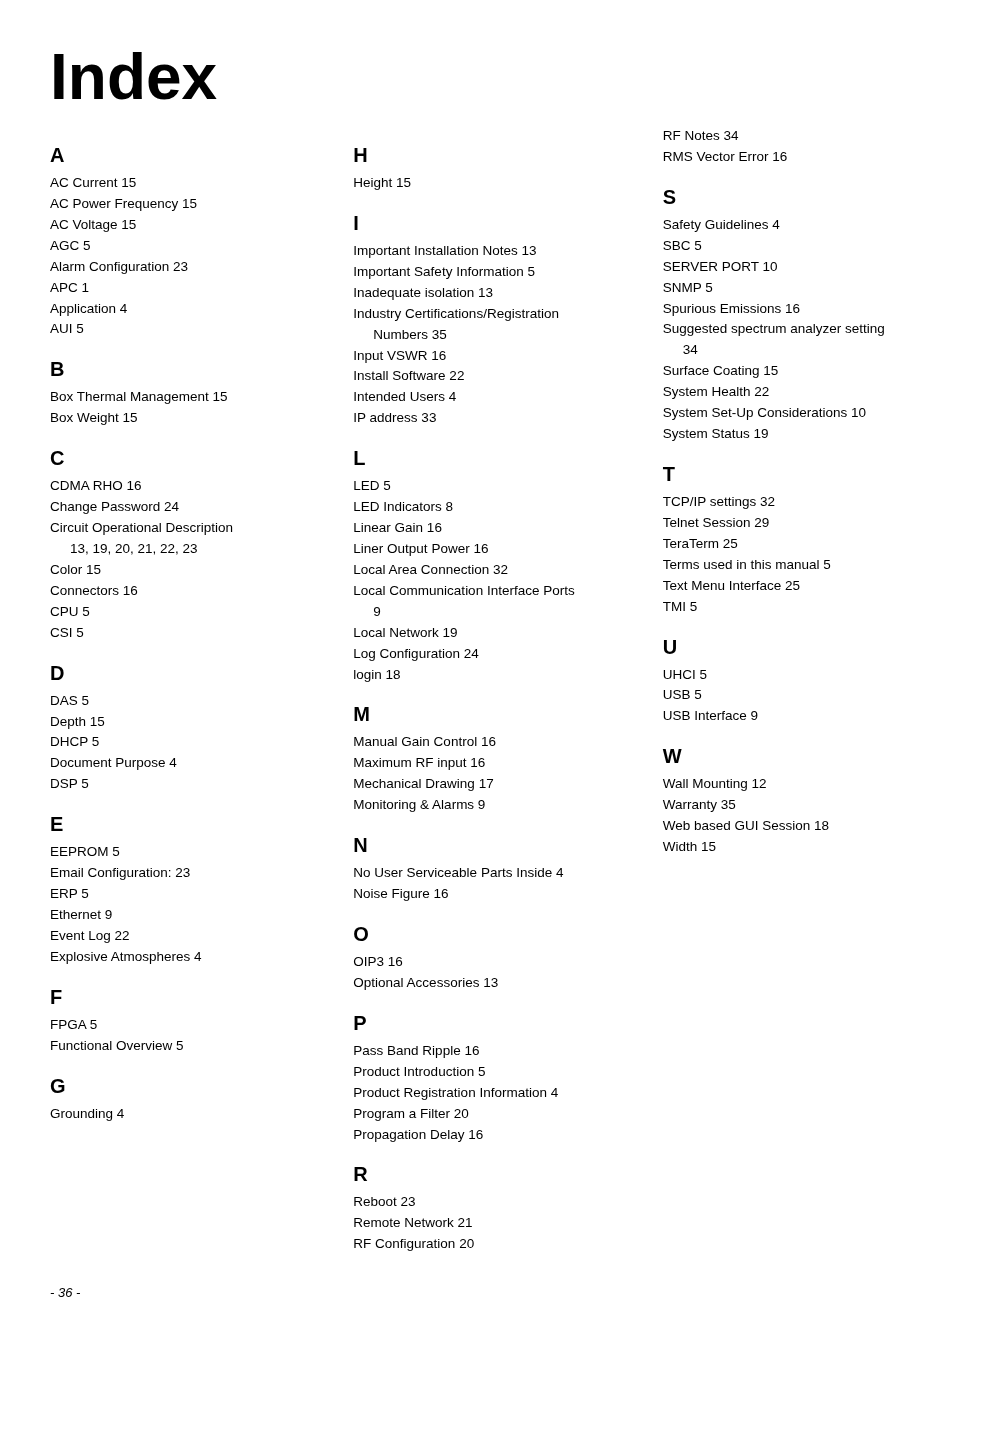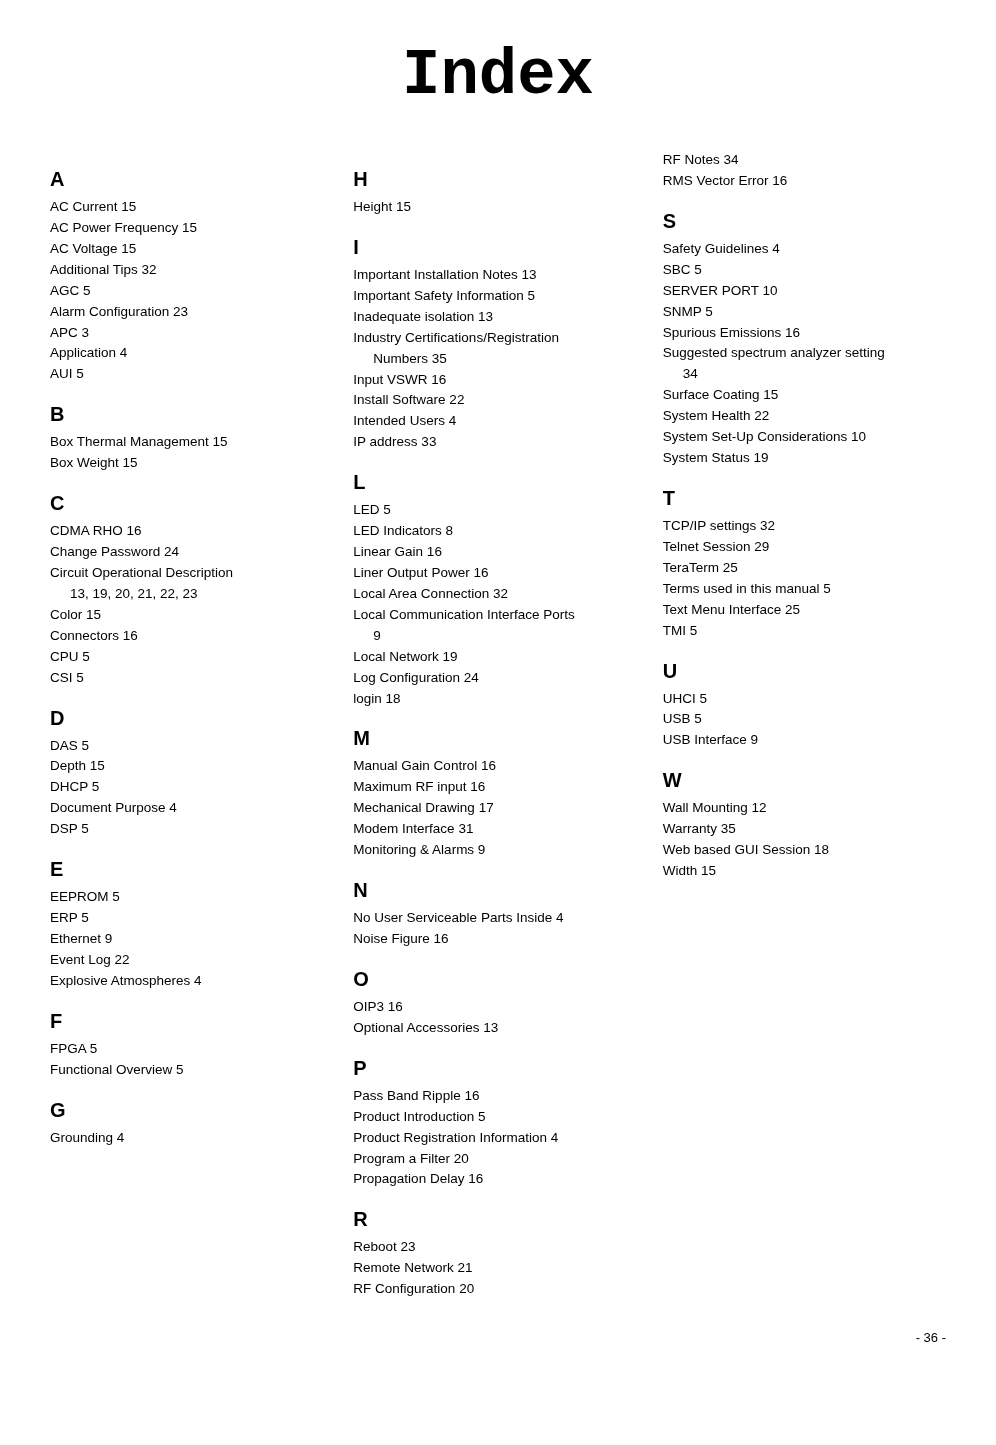--- a/index.html
+++ b/index.html
@@ -14,23 +14,22 @@
     }
     .page {
       width: 996px;
       min-height: 1445px;
       padding: 40px 50px 60px 50px;
       position: relative;
     }
     .page-title {
       font-size: 64px;
       font-weight: bold;
-      font-family: Liberation Mono, monospace;
-      margin-bottom: 38px;
-      text-align: center;
+      font-family: Liberation Sans, sans-serif;
+      margin-bottom: 12px;
     }
     .columns {
       display: flex;
       gap: 0;
       width: 100%;
     }
     .col {
       flex: 1;
       padding-right: 20px;
     }
@@ -47,43 +46,43 @@
     .entry {
       font-size: 13.5px;
       line-height: 1.55;
       font-family: Arial, sans-serif;
     }
     .entry .sub {
       padding-left: 20px;
       display: block;
     }
     .page-footer {
-      text-align: right;
+      text-align: left;
       margin-top: 30px;
       font-size: 13px;
       font-family: Arial, sans-serif;
+      font-style: italic;
     }
   </style>
 </head>
 <body>
 
 <div class="page">
   <div class="page-title">Index</div>
 
   <div class="columns">
 
     <div class="col" id="col0">
         <span class="section-letter">A</span>
         <div class="entry">AC Current  15</div>
         <div class="entry">AC Power Frequency  15</div>
         <div class="entry">AC Voltage  15</div>
-        <div class="entry">Additional Tips  32</div>
         <div class="entry">AGC  5</div>
         <div class="entry">Alarm Configuration  23</div>
-        <div class="entry">APC  3</div>
+        <div class="entry">APC  1</div>
         <div class="entry">Application  4</div>
         <div class="entry">AUI  5</div>
         <span class="section-letter">B</span>
         <div class="entry">Box Thermal Management  15</div>
         <div class="entry">Box Weight  15</div>
         <span class="section-letter">C</span>
         <div class="entry">CDMA RHO  16</div>
         <div class="entry">Change Password  24</div>
         <div class="entry">Circuit Operational Description</div>
         <div class="entry">
@@ -94,20 +93,21 @@
         <div class="entry">CPU  5</div>
         <div class="entry">CSI  5</div>
         <span class="section-letter">D</span>
         <div class="entry">DAS  5</div>
         <div class="entry">Depth  15</div>
         <div class="entry">DHCP  5</div>
         <div class="entry">Document Purpose  4</div>
         <div class="entry">DSP  5</div>
         <span class="section-letter">E</span>
         <div class="entry">EEPROM  5</div>
+        <div class="entry">Email Configuration:  23</div>
         <div class="entry">ERP  5</div>
         <div class="entry">Ethernet  9</div>
         <div class="entry">Event Log  22</div>
         <div class="entry">Explosive Atmospheres  4</div>
         <span class="section-letter">F</span>
         <div class="entry">FPGA  5</div>
         <div class="entry">Functional Overview  5</div>
         <span class="section-letter">G</span>
         <div class="entry">Grounding  4</div>
       </div>
@@ -137,21 +137,20 @@
         <div class="entry">
           <span class="sub">9</span>
         </div>
         <div class="entry">Local Network  19</div>
         <div class="entry">Log Configuration  24</div>
         <div class="entry">login  18</div>
         <span class="section-letter">M</span>
         <div class="entry">Manual Gain Control  16</div>
         <div class="entry">Maximum RF input  16</div>
         <div class="entry">Mechanical Drawing  17</div>
-        <div class="entry">Modem Interface  31</div>
         <div class="entry">Monitoring &amp; Alarms  9</div>
         <span class="section-letter">N</span>
         <div class="entry">No User Serviceable Parts Inside  4</div>
         <div class="entry">Noise Figure  16</div>
         <span class="section-letter">O</span>
         <div class="entry">OIP3  16</div>
         <div class="entry">Optional Accessories  13</div>
         <span class="section-letter">P</span>
         <div class="entry">Pass Band Ripple  16</div>
         <div class="entry">Product Introduction  5</div>

